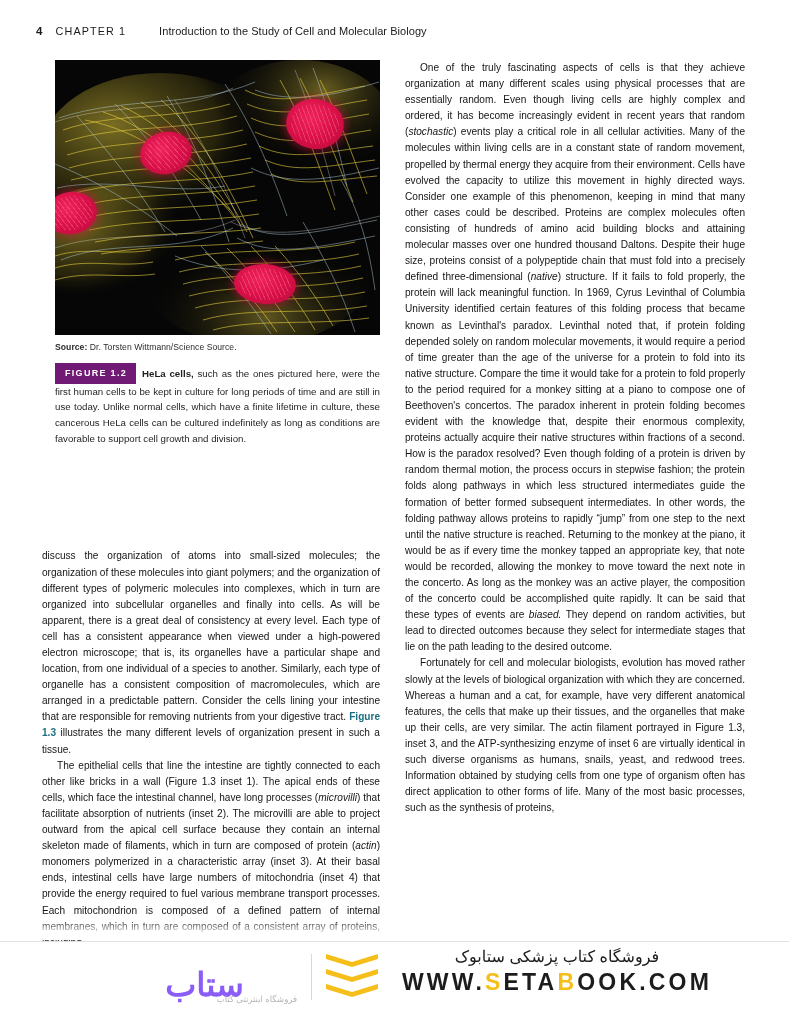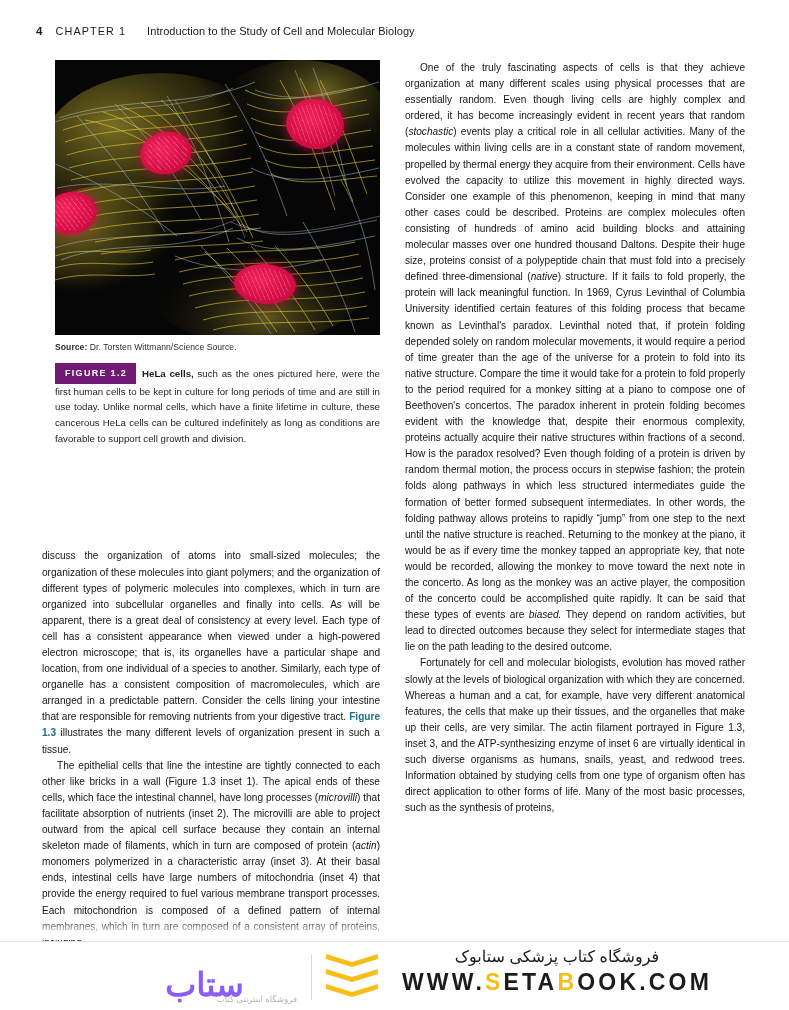--- a/index.html
+++ b/index.html
@@ -39,21 +39,21 @@
   }
   .chapno {
     font-size: 10.8px;
     color: #1b1b1b;
     letter-spacing: 1.1px;
   }
   .chaptitle {
     font-size: 11px;
     color: #1b1b1b;
     letter-spacing: .05px;
-    margin-left: 8px;
+    margin-left: 20px;
     text-align: right;
   }
 
   
   .col-left {
     position: absolute;
     left: 42px; top: 60px;
     width: 338px;
   }
   .col-right {

